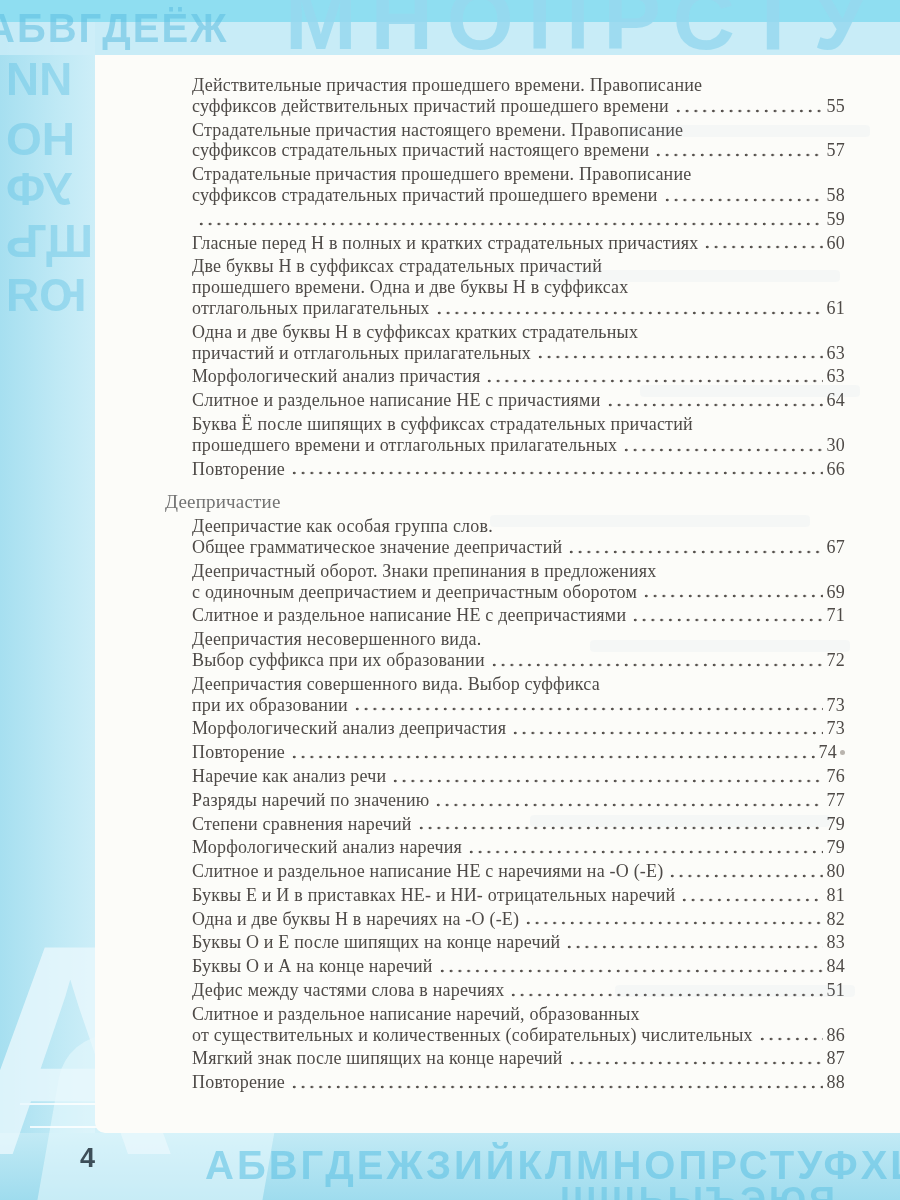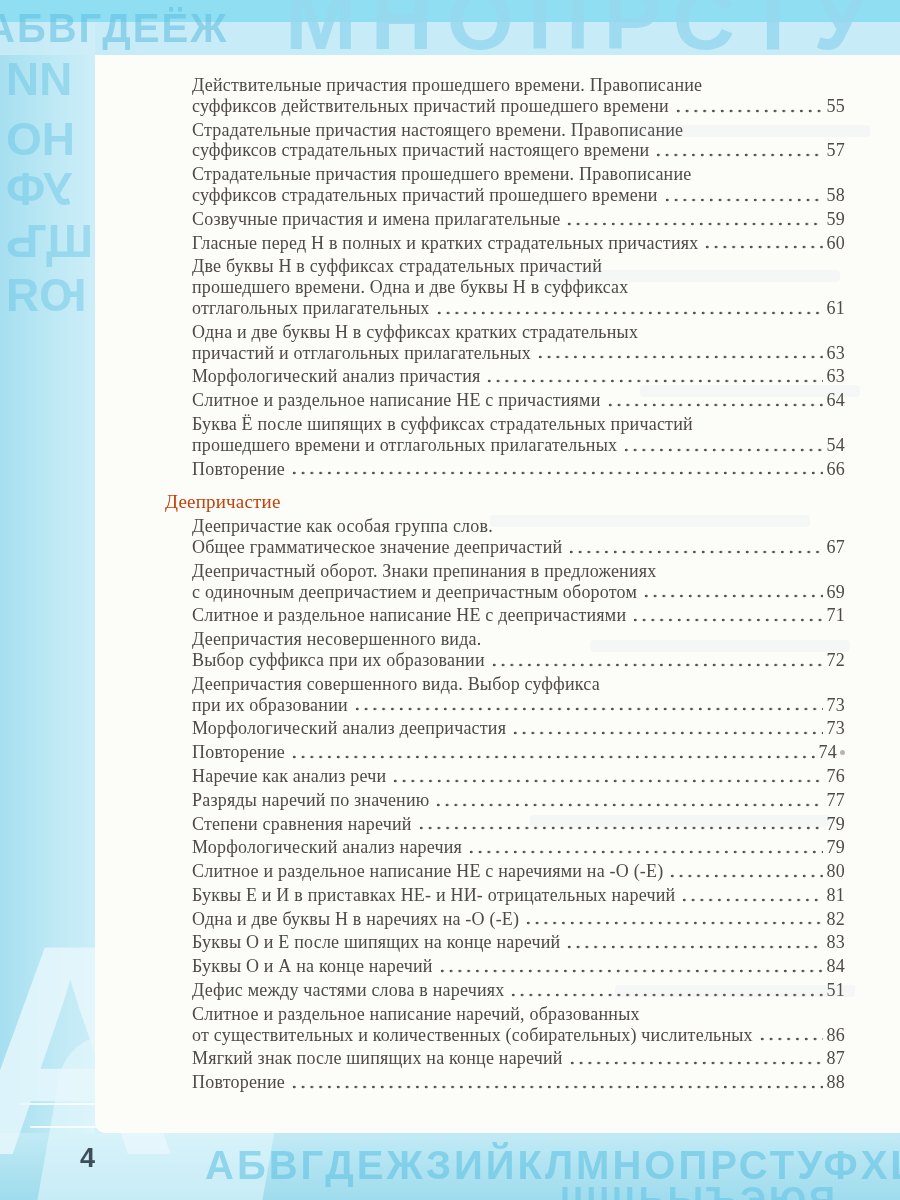--- a/index.html
+++ b/index.html
@@ -31,21 +31,21 @@
   .wm-big-letter{left:-38px;top:900px;font-size:300px;color:rgba(232,248,253,.8);line-height:1;}
 
   
   .book-page{position:absolute;left:95px;top:55px;right:0;bottom:67px;
              background:#fcfcf9;border-radius:0 0 0 10px;
              padding:20px 55px 0 70px;box-sizing:border-box;}
   .ghost{position:absolute;background:rgba(150,190,212,.07);border-radius:4px;pointer-events:none;}
 
   
   .toc{color:#4e4a47;font-size:18px;line-height:20.8px;letter-spacing:.2px;}
-  .toc-section-header{color:#c2410c;font-size:19px;margin:13px 0 3px 0;}
+  .toc-section-header{color:#737373;font-size:19px;margin:13px 0 3px 0;}
   .toc-items{padding-left:27px;}
   .toc-entry{margin-bottom:3px;}
   .toc-line{display:block;}
   .toc-lastline{display:flex;align-items:center;}
   .toc-lastline .txt{white-space:nowrap;}
   .leader{flex:1 1 auto;min-width:14px;margin:0 4px 0 7px;align-self:stretch;
           background-image:radial-gradient(circle at 2px 2px,#55504c 1.45px,rgba(0,0,0,0) 1.6px);
           background-size:8.8px 5px;background-repeat:repeat-x;
           background-position:left bottom 3px;}
   .toc-pagenum{white-space:nowrap;}
@@ -114,21 +114,20 @@
           <div class="toc-entry">
             <span class="toc-line">Страдательные причастия прошедшего времени. Правописание</span>
             <span class="toc-lastline">
               <span class="txt">суффиксов страдательных причастий прошедшего времени</span>
               <span class="leader"></span>
               <span class="toc-pagenum">58</span>
             </span>
           </div>
           <div class="toc-entry">
             <span class="toc-lastline">
-              <span class="txt">Созвучные причастия и имена прилагательные</span>
               <span class="leader"></span>
               <span class="toc-pagenum">59</span>
             </span>
           </div>
           <div class="toc-entry">
             <span class="toc-lastline">
               <span class="txt">Гласные перед Н в полных и кратких страдательных причастиях</span>
               <span class="leader"></span>
               <span class="toc-pagenum">60</span>
             </span>
@@ -162,21 +161,21 @@
               <span class="txt">Слитное и раздельное написание НЕ с причастиями</span>
               <span class="leader"></span>
               <span class="toc-pagenum">64</span>
             </span>
           </div>
           <div class="toc-entry">
             <span class="toc-line">Буква Ё после шипящих в суффиксах страдательных причастий</span>
             <span class="toc-lastline">
               <span class="txt">прошедшего времени и отглагольных прилагательных</span>
               <span class="leader"></span>
-              <span class="toc-pagenum">54</span>
+              <span class="toc-pagenum">30</span>
             </span>
           </div>
           <div class="toc-entry">
             <span class="toc-lastline">
               <span class="txt">Повторение</span>
               <span class="leader"></span>
               <span class="toc-pagenum">66</span>
             </span>
           </div>
         </div>

